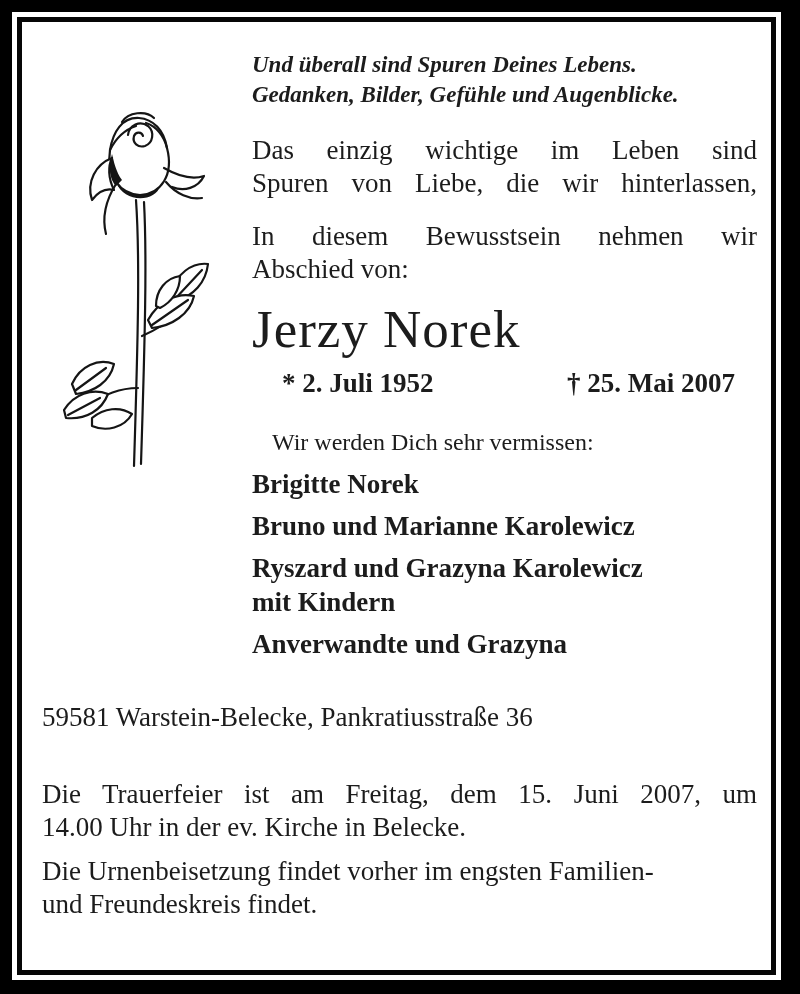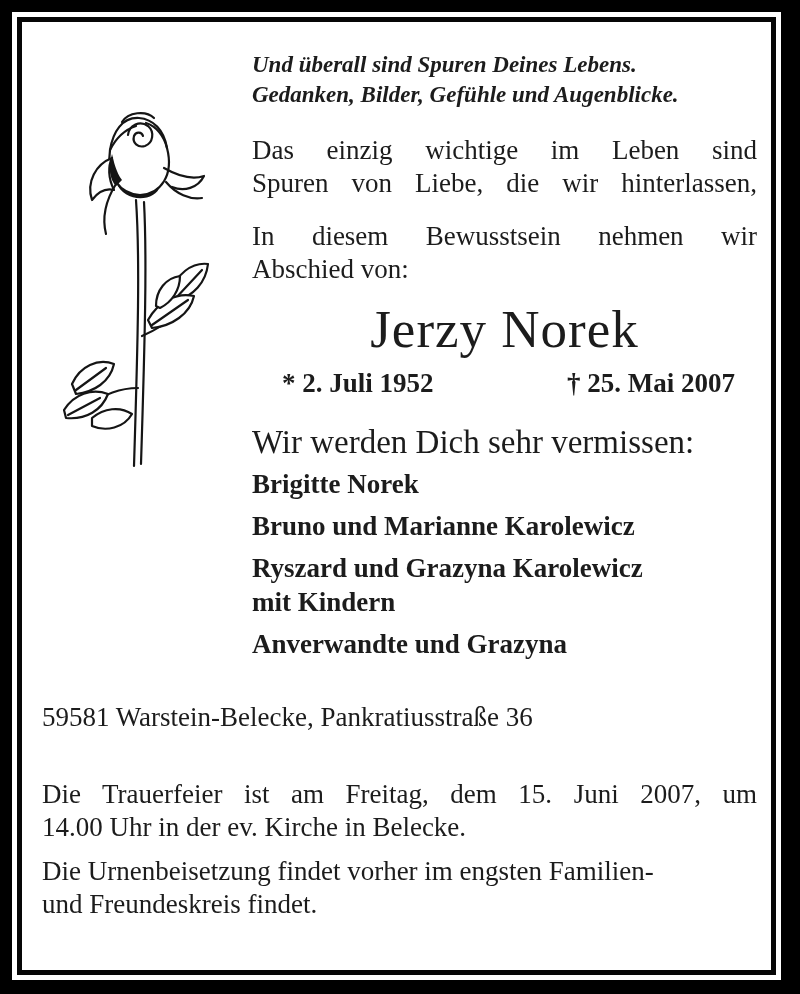--- a/index.html
+++ b/index.html
@@ -29,29 +29,29 @@
   .rightcol { margin-left:210px; }
   .quote {
     font-style:italic; font-weight:bold; font-size:23px; line-height:30px;
   }
   .body-par { font-size:27px; line-height:33px; }
   .jl { display:block; text-align:justify; text-align-last:justify; }
   .ll { display:block; text-align:left; }
   .p1 { margin-top:24px; }
   .p2 { margin-top:20px; }
   .deceased {
-    margin-top:14px; text-align:center;
+    margin-top:14px; text-align:left;
     font-size:53px; line-height:58px; letter-spacing:1px; white-space:nowrap;
   }
   .dates {
     margin-top:8px; display:flex; justify-content:space-between;
     padding:0 22px 0 30px;
     font-size:27px; font-weight:bold; line-height:34px;
   }
-  .farewell { margin-top:26px; font-size:33px; line-height:33px; }
+  .farewell { margin-top:26px; font-size:24px; line-height:33px;margin-left:20px; }
   .mourner { font-size:27px; font-weight:bold; line-height:34px; margin-top:8px; }
   .mourner.cont { margin-top:0; }
   .address { margin-top:40px; font-size:27px; line-height:33px; }
   .service { margin-top:44px; font-size:27px; line-height:33px; }
   .burial  { margin-top:11px; font-size:27px; line-height:33px; }
   svg .ln { fill:none; stroke:#151515; stroke-width:2.2; stroke-linecap:round; stroke-linejoin:round; }
   svg .fl { fill:#fff; stroke:#151515; stroke-width:2.2; stroke-linejoin:round; }
   svg .bk { fill:#151515; stroke:none; }
 </style>
 </head>

